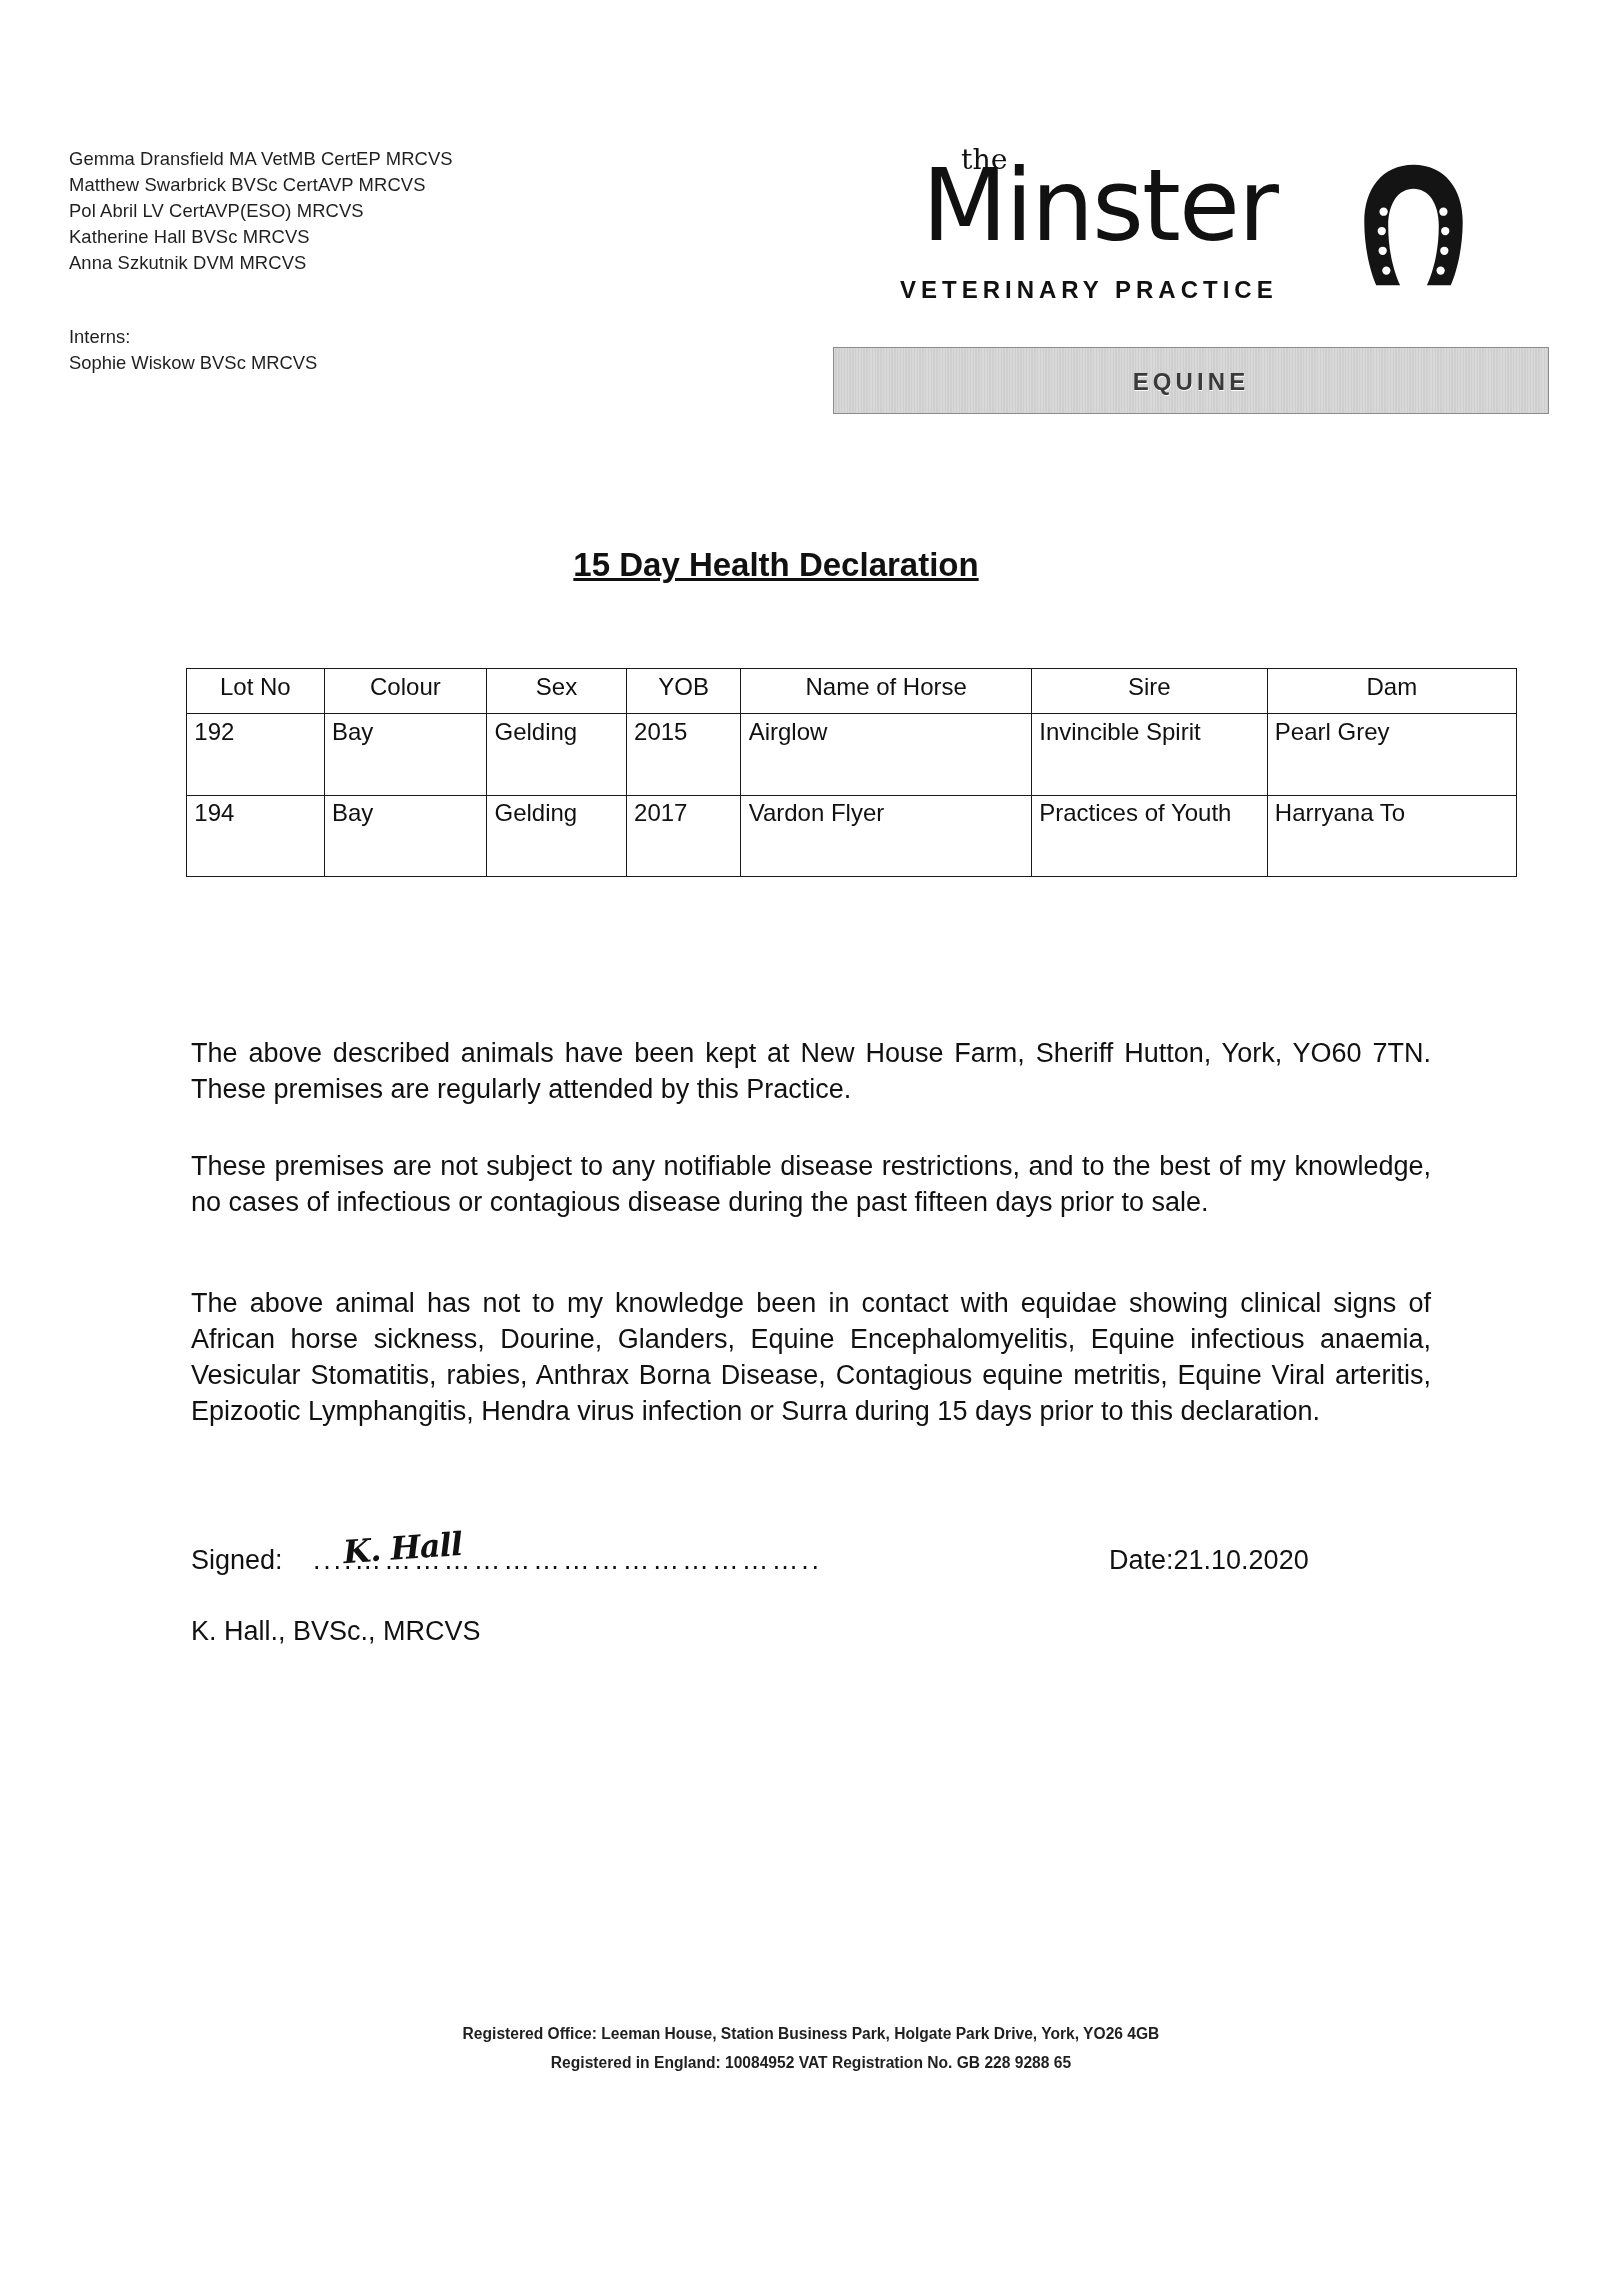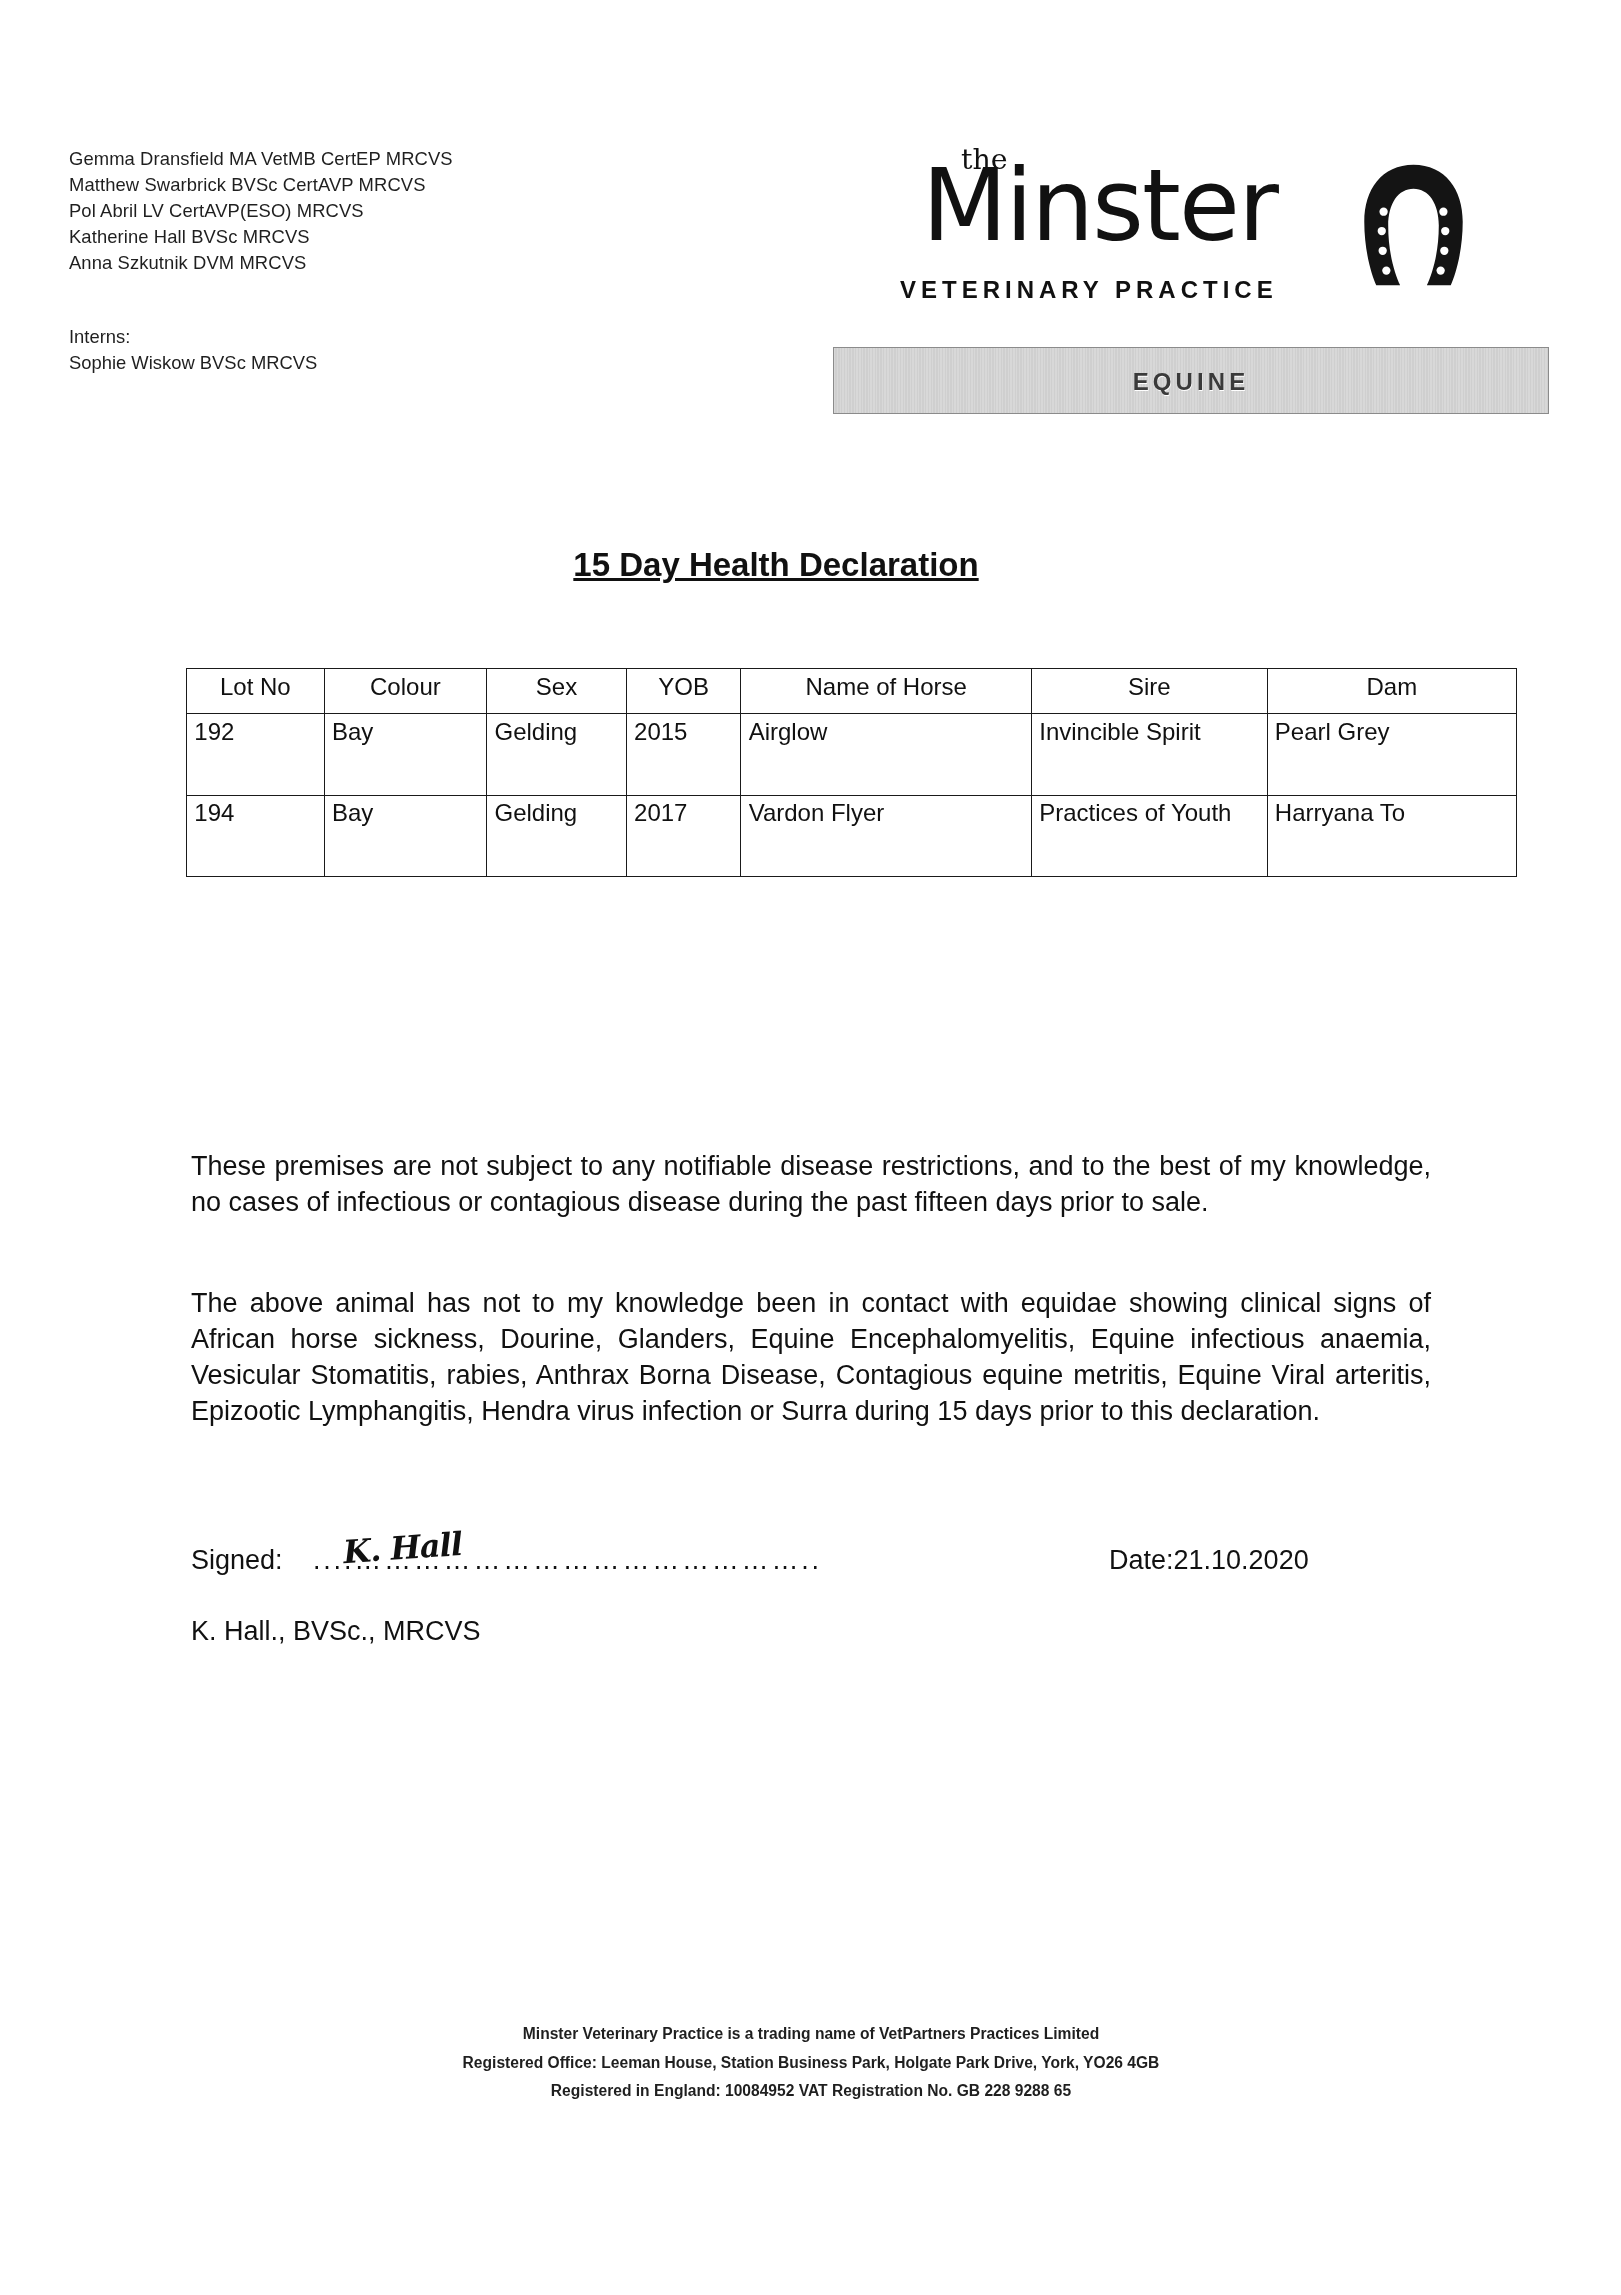--- a/index.html
+++ b/index.html
@@ -318,31 +318,31 @@
           <td>Gelding</td>
           <td>2017</td>
           <td>Vardon Flyer</td>
           <td>Practices of Youth</td>
           <td>Harryana To</td>
         </tr>
       </tbody>
     </table>
   </div>
 
+  <div class="body-text" id="para1">The above described animals have been kept at New House Farm, Sheriff Hutton, York, YO60 7TN. These premises are regularly attended by this Practice.</div>
   <div class="body-text" id="para2">These premises are not subject to any notifiable disease restrictions, and to the best of my knowledge, no cases of infectious or contagious disease during the past fifteen days prior to sale.</div>
   <div class="body-text" id="para3">The above animal has not to my knowledge been in contact with equidae showing clinical signs of African horse sickness, Dourine, Glanders, Equine Encephalomyelitis, Equine infectious anaemia, Vesicular Stomatitis, rabies, Anthrax Borna Disease, Contagious equine metritis, Equine Viral arteritis, Epizootic Lymphangitis, Hendra virus infection or Surra during 15 days prior to this declaration.</div>
 
   <div class="sign-row">
     <span class="sign-label">Signed:</span>
     <span class="sign-dots">....………………………………………..</span>
     <span class="sign-script">K. Hall</span>
     <span class="sign-date">Date:21.10.2020</span>
   </div>
   <div class="sign-name">K. Hall., BVSc., MRCVS</div>
 
   <div class="footer">
-    <div>Minster Veterinary Practice is a trading name of VetPartners Practices Limited</div>
     <div>Registered Office: Leeman House, Station Business Park, Holgate Park Drive, York, YO26 4GB</div>
     <div>Registered in England: 10084952 VAT Registration No. GB 228 9288 65</div>
   </div>
 
 </div>
 
 
 </body></html>

